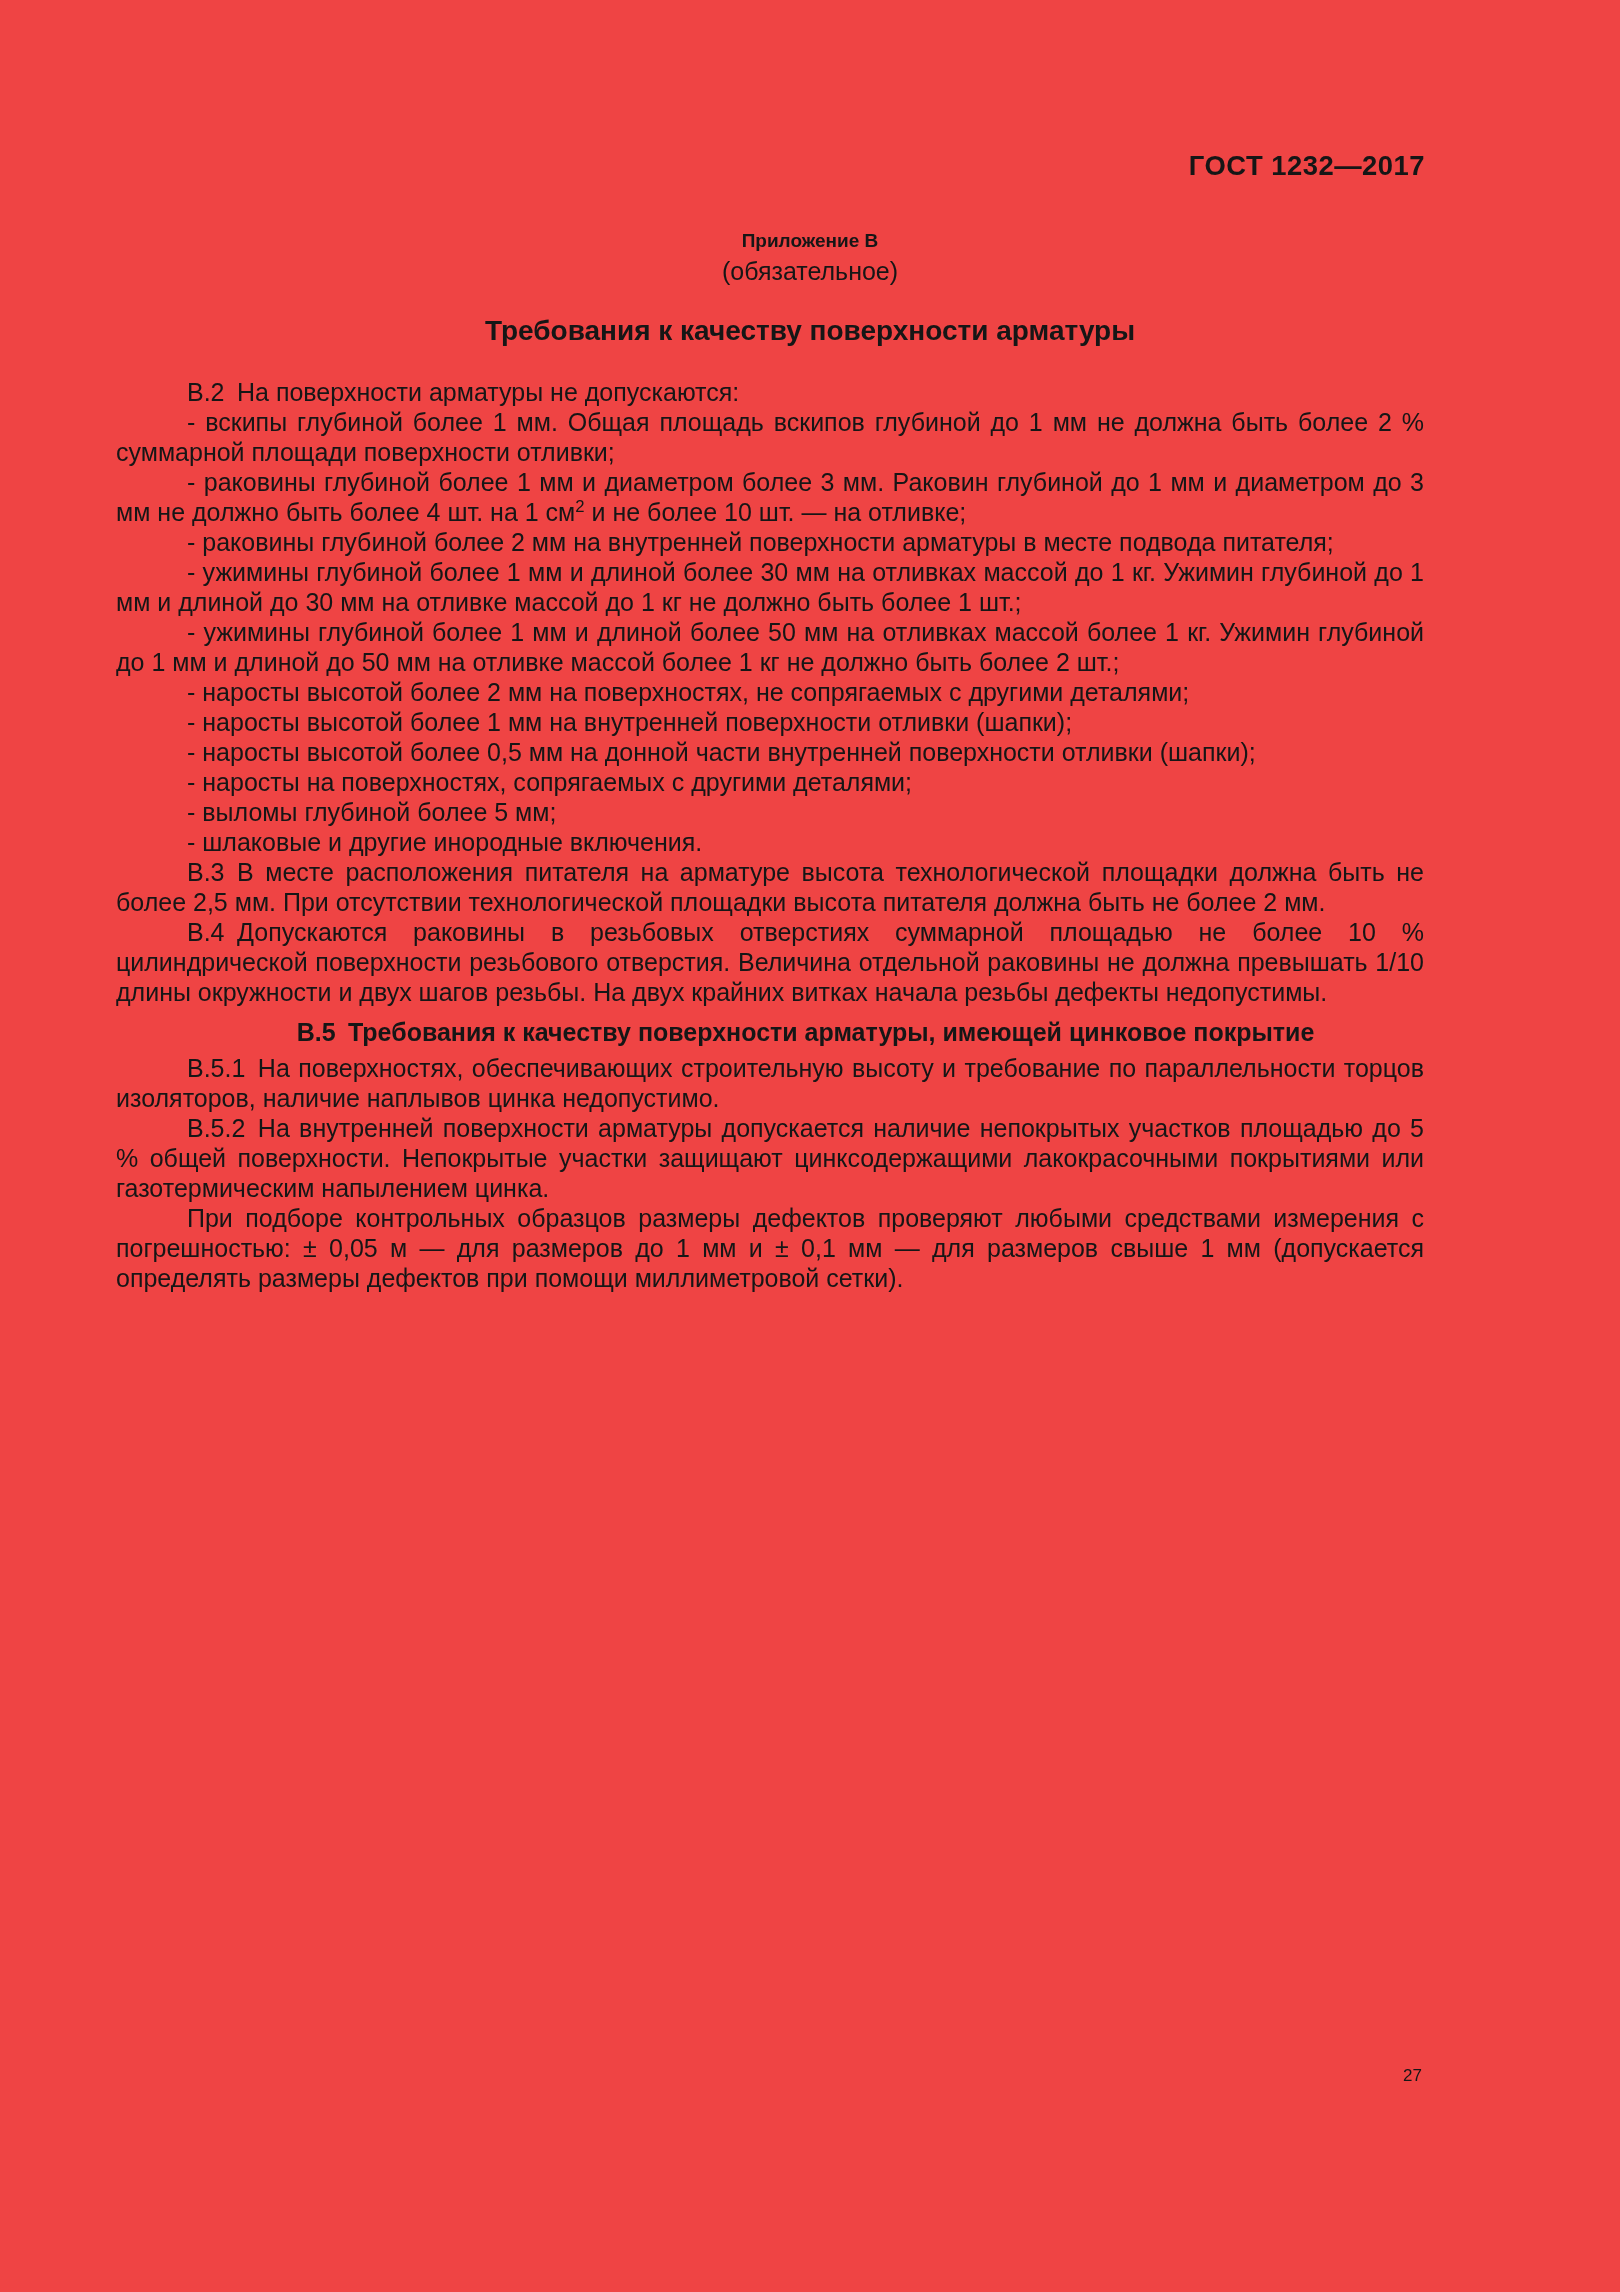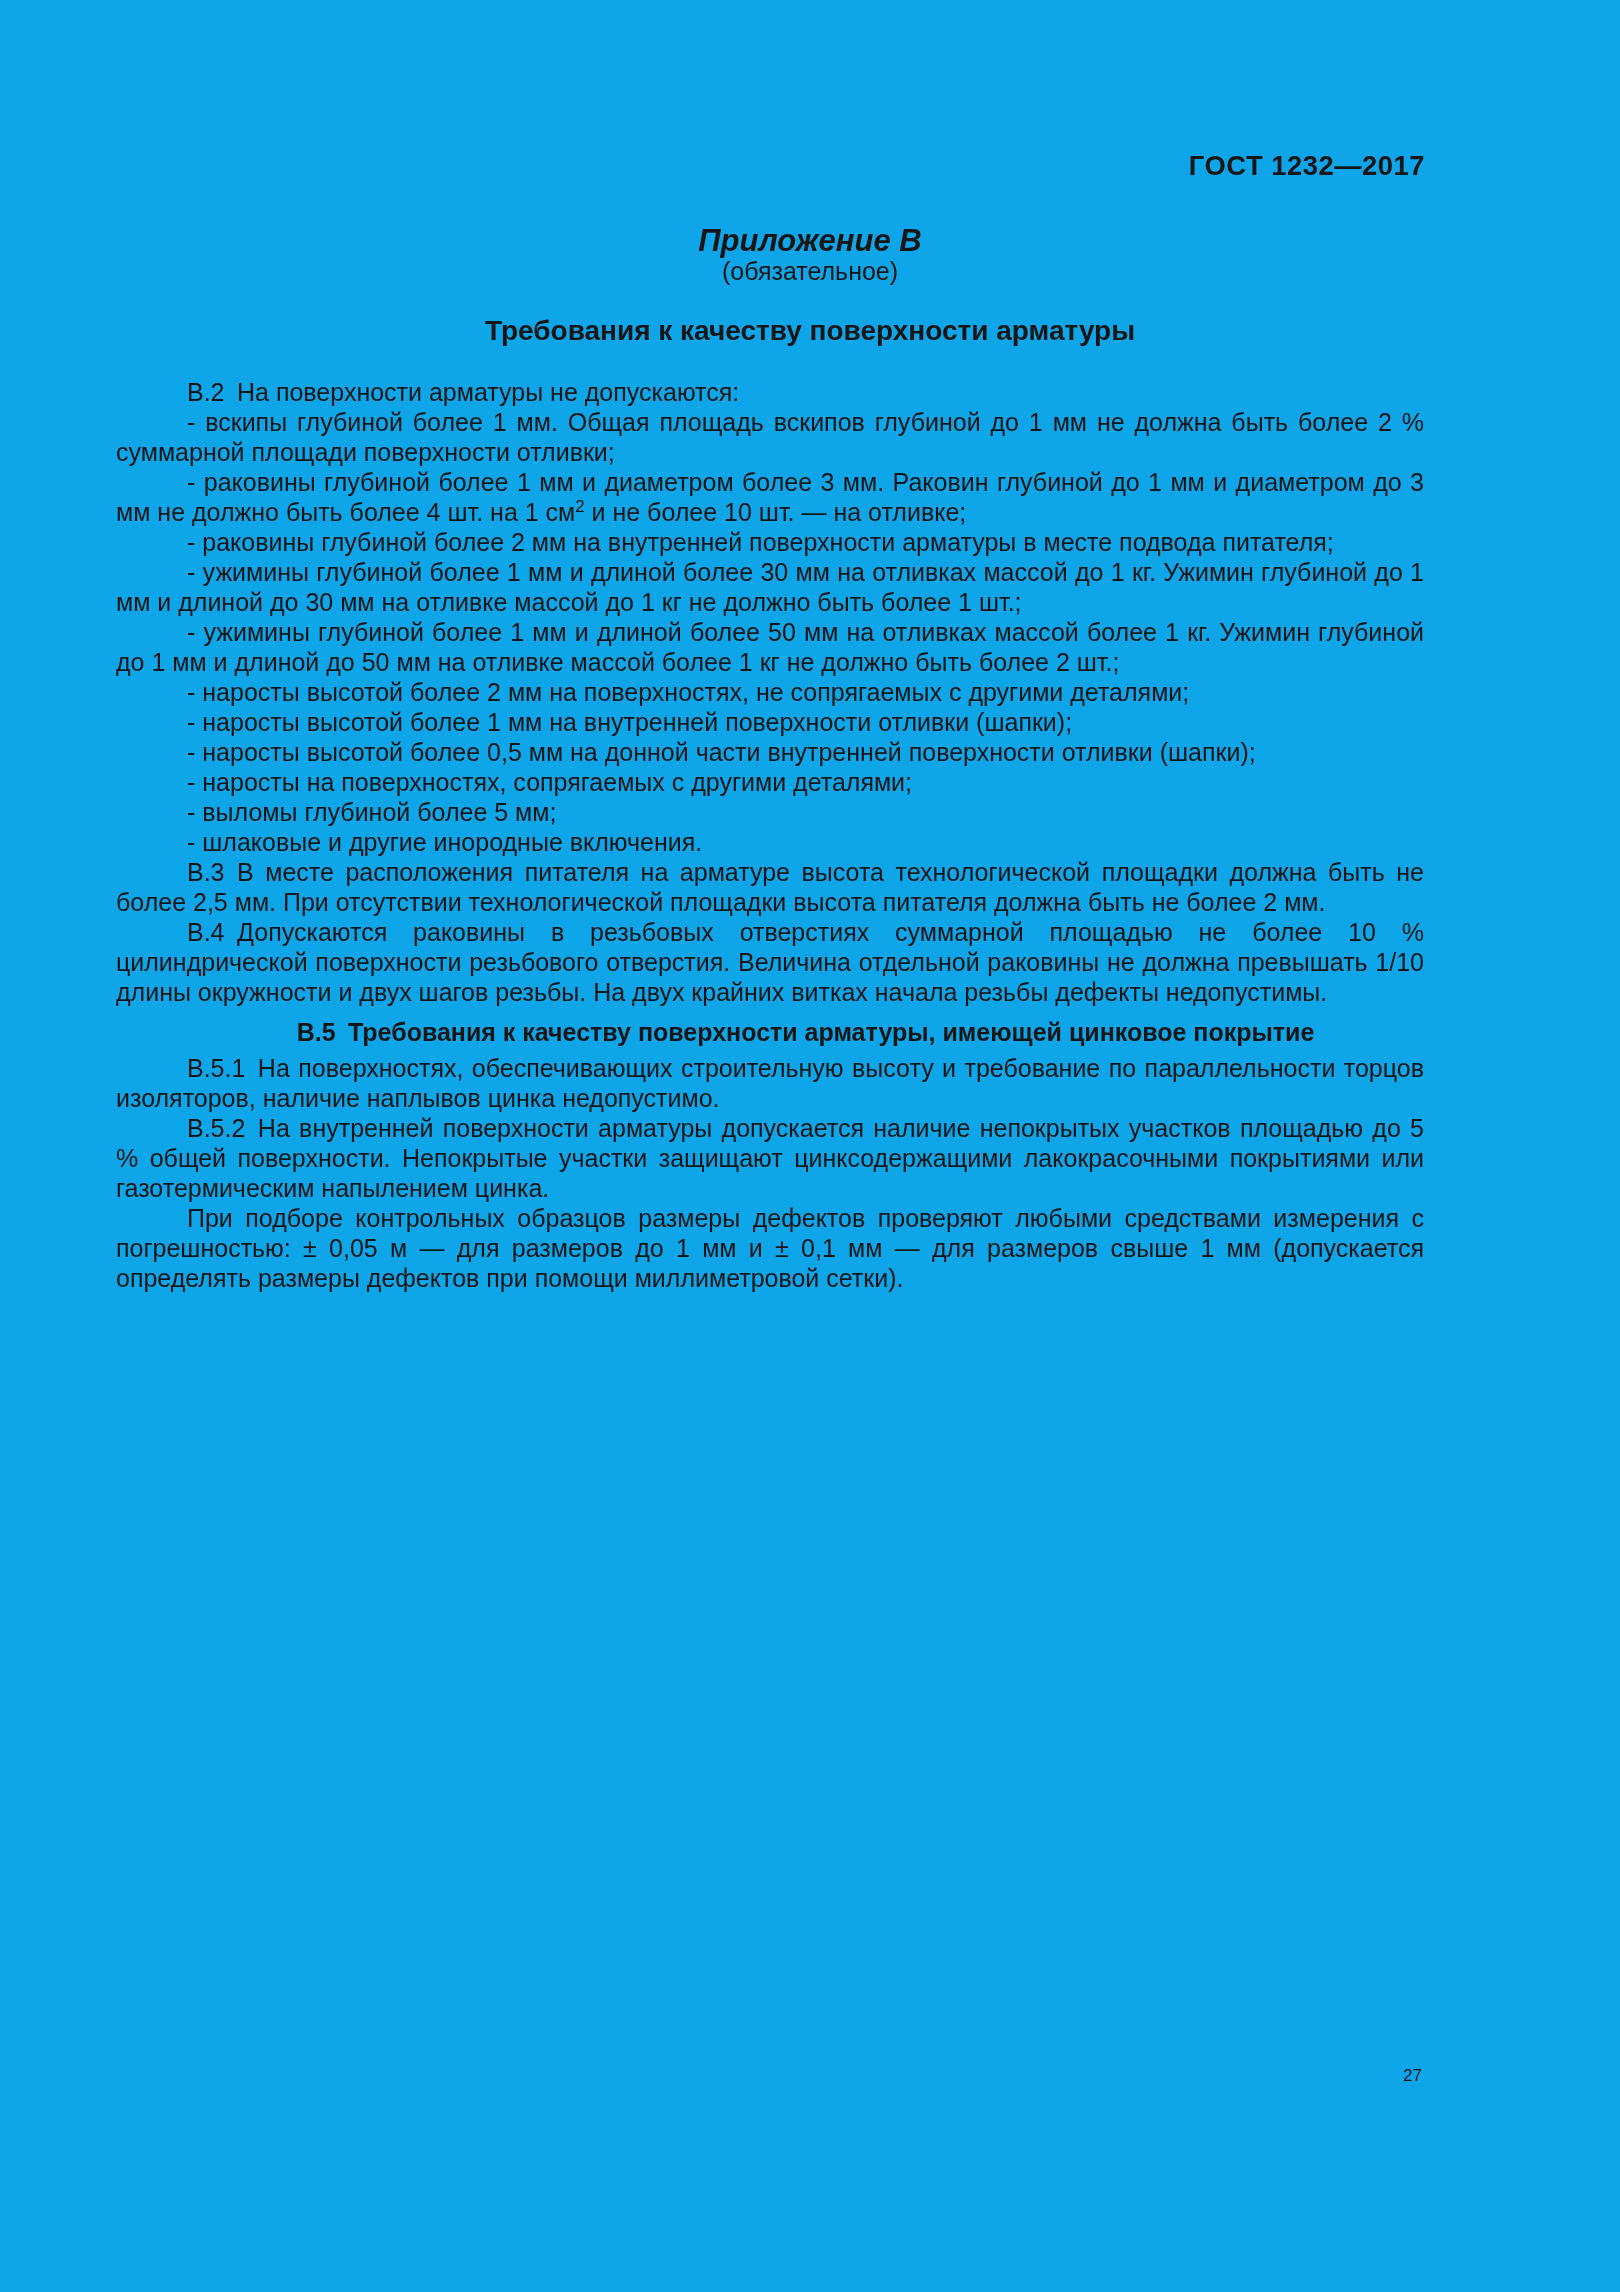--- a/index.html
+++ b/index.html
@@ -5,42 +5,41 @@
 <style>
   html, body {
     margin: 0;
     padding: 0;
     background: #ffffff;
   }
   .page {
     position: relative;
     width: 1620px;
     height: 2293px;
-    background: #0ea5e9;
+    background: #ef4444;
     font-family: "Liberation Sans", sans-serif;
     color: #161616;
     overflow: hidden;
   }
   .doc-code {
     position: absolute;
     top: 150px;
     right: 195px;
     font-size: 27.4px;
     font-weight: 700;
     letter-spacing: 0.5px;
   }
   .front-matter {
     text-align: center;
   }
   .appendix-label {
     margin-top: 226px;
-    font-size: 31px;
+    font-size: 19px;
     font-weight: 700;
     line-height: 30px;
-    font-style: italic;
   }
   .appendix-type {
     font-size: 25px;
     font-weight: 400;
     line-height: 30px;
   }
   .doc-title {
     margin: 28px 0 9px 0;
     font-size: 28px;
     font-weight: 700;

